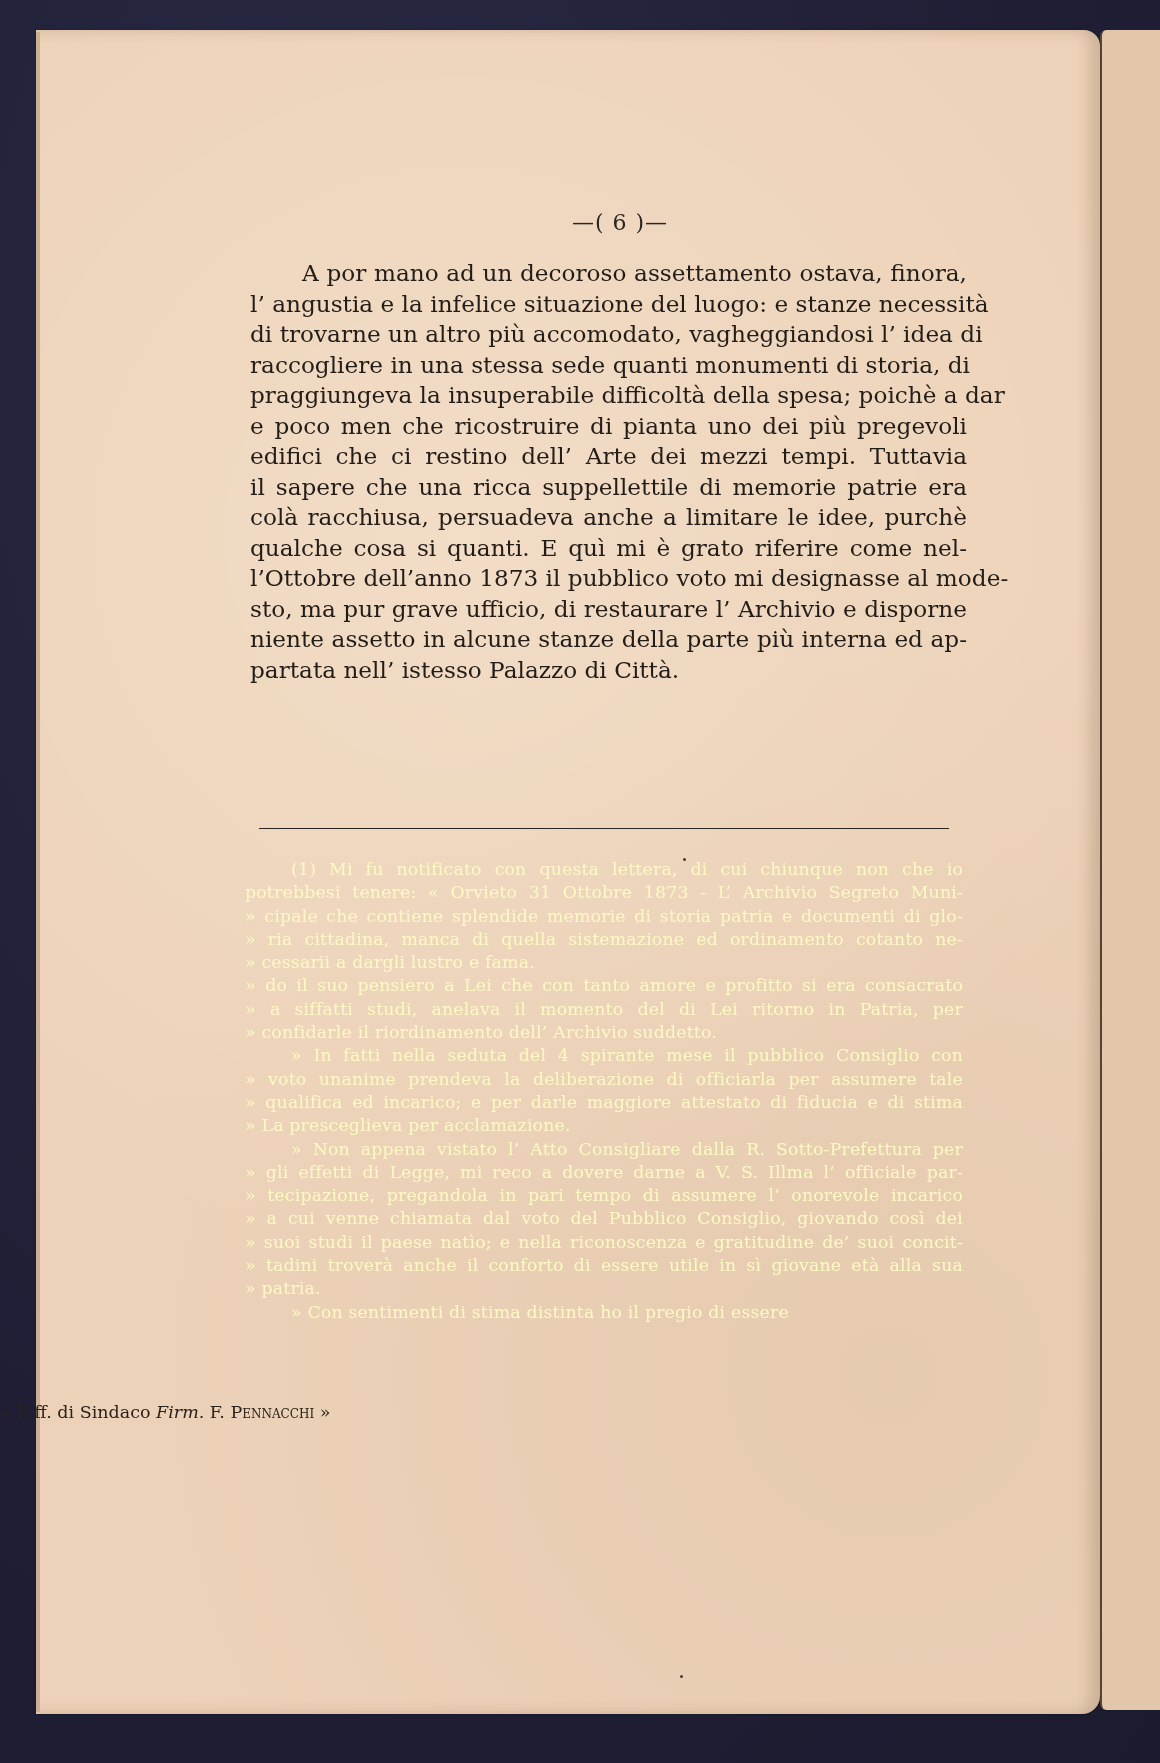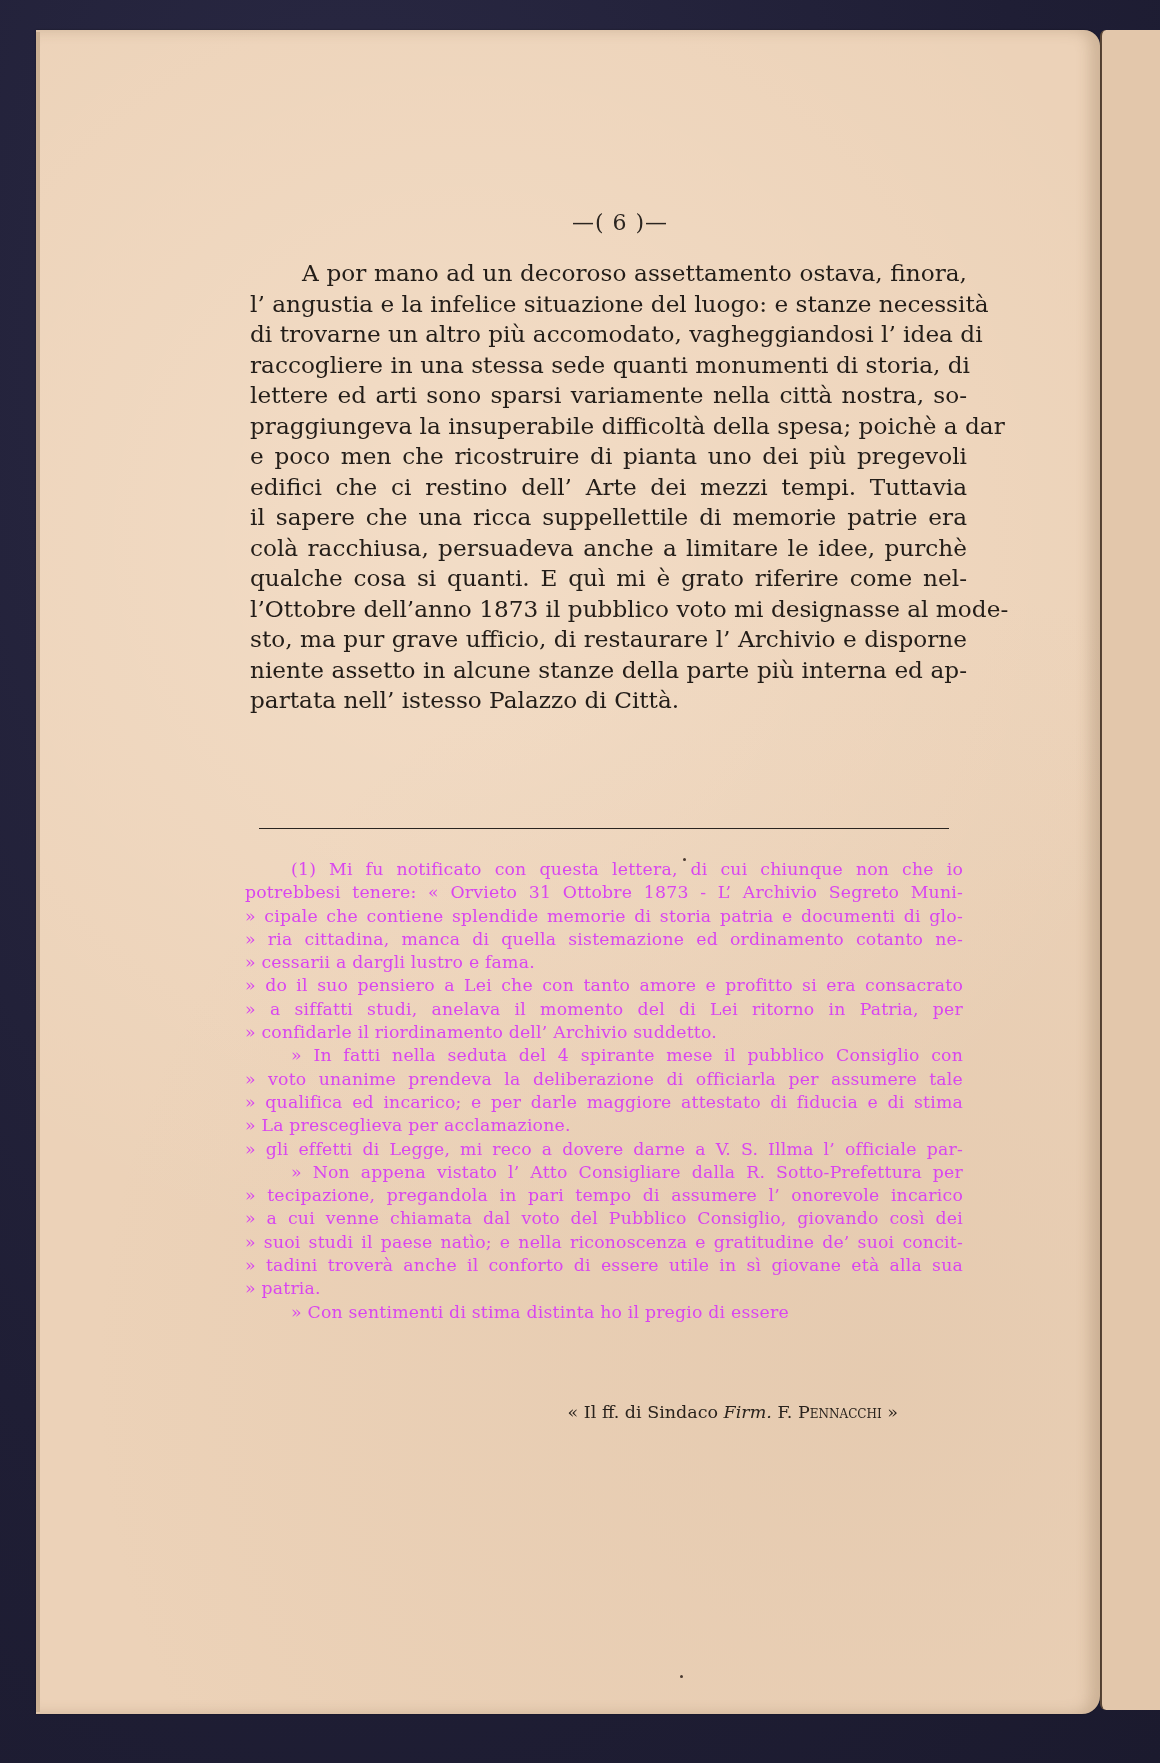--- a/index.html
+++ b/index.html
@@ -47,29 +47,29 @@
   .body-text .line { display: block; text-align: justify; text-align-last: justify; white-space: nowrap; height: 30.5px; }
   .body-text .line.last { text-align-last: left; }
   .body-text .line.indent { padding-left: 52px; }
   sup.ref { font-size: 13px; vertical-align: 8px; }
   .rule {
     position: absolute; left: 259px; top: 828px; width: 690px; height: 0;
     border-top: 1.5px solid #2a2420;
   }
   .footnote {
     position: absolute; left: 245px; width: 718px; top: 858px;
-    font-size: 17.3px; line-height: 23.3px; color: #d946ef;
+    font-size: 17.3px; line-height: 23.3px; color: #fef9c3;
     letter-spacing: 0.2px;
   }
   .footnote .line { display: block; text-align: justify; text-align-last: justify; white-space: nowrap; height: 23.3px; }
   .footnote .line.last { text-align-last: left; }
   .footnote .line.indent { padding-left: 46px; }
   .signature {
     position: absolute; left: 0; right: 0; top: 1402px;
-    text-align: right; padding-right: 262px;
+    padding-right: 262px;
     font-size: 17.5px; color: #2a231d;
   }
   .signature .sc { font-variant: small-caps; }
   .signature .it { font-style: italic; }
   .speck { position: absolute; width: 3px; height: 3px; border-radius: 50%; background: #4a3a30; }
 </style>
 </head>
 <body>
 
 <div class="bg-noise"></div>
@@ -79,21 +79,20 @@
 
 <div class="header">
   <span class="num">—( 6 )—</span>
 </div>
 
 <div class="body-text">
   <span class="line indent">A por mano ad un decoroso assettamento ostava, finora,</span>
   <span class="line">l’ angustia e la infelice situazione del luogo: e stanze necessità</span>
   <span class="line">di trovarne un altro più accomodato, vagheggiandosi l’ idea di</span>
   <span class="line">raccogliere in una stessa sede quanti monumenti di storia, di</span>
-  <span class="line">lettere ed arti sono sparsi variamente nella città nostra, so-</span>
   <span class="line">praggiungeva la insuperabile difficoltà della spesa; poichè a dar</span>
   <span class="line">e poco men che ricostruire di pianta uno dei più pregevoli</span>
   <span class="line">edifici che ci restino dell’ Arte dei mezzi tempi. Tuttavia</span>
   <span class="line">il sapere che una ricca suppellettile di memorie patrie era</span>
   <span class="line">colà racchiusa, persuadeva anche a limitare le idee, purchè</span>
   <span class="line">qualche cosa si quanti. E quì mi è grato riferire come nel-</span>
   <span class="line">l’Ottobre dell’anno 1873 il pubblico voto mi designasse al mode-</span>
   <span class="line">sto, ma pur grave ufficio, di restaurare l’ Archivio e disporne</span>
   <span class="line">niente assetto in alcune stanze della parte più interna ed ap-</span>
   <span class="line last">partata nell’ istesso Palazzo di Città.</span>
@@ -107,22 +106,22 @@
   <span class="line">» cipale che contiene splendide memorie di storia patria e documenti di glo-</span>
   <span class="line">» ria cittadina, manca di quella sistemazione ed ordinamento cotanto ne-</span>
   <span class="line last">» cessarii a dargli lustro e fama.</span>
   <span class="line">» do il suo pensiero a Lei che con tanto amore e profitto si era consacrato</span>
   <span class="line">» a siffatti studi, anelava il momento del di Lei ritorno in Patria, per</span>
   <span class="line last">» confidarle il riordinamento dell’ Archivio suddetto.</span>
   <span class="line indent">» In fatti nella seduta del 4 spirante mese il pubblico Consiglio con</span>
   <span class="line">» voto unanime prendeva la deliberazione di officiarla per assumere tale</span>
   <span class="line">» qualifica ed incarico; e per darle maggiore attestato di fiducia e di stima</span>
   <span class="line last">» La presceglieva per acclamazione.</span>
+  <span class="line indent">» Non appena vistato l’ Atto Consigliare dalla R. Sotto-Prefettura per</span>
   <span class="line">» gli effetti di Legge, mi reco a dovere darne a V. S. Illma l’ officiale par-</span>
-  <span class="line indent">» Non appena vistato l’ Atto Consigliare dalla R. Sotto-Prefettura per</span>
   <span class="line">» tecipazione, pregandola in pari tempo di assumere l’ onorevole incarico</span>
   <span class="line">» a cui venne chiamata dal voto del Pubblico Consiglio, giovando così dei</span>
   <span class="line">» suoi studi il paese natìo; e nella riconoscenza e gratitudine de’ suoi concit-</span>
   <span class="line">» tadini troverà anche il conforto di essere utile in sì giovane età alla sua</span>
   <span class="line last">» patria.</span>
   <span class="line indent last">» Con sentimenti di stima distinta ho il pregio di essere</span>
 </div>
 
 <div class="signature">
   <span>« Il ff. di Sindaco </span><span class="it">Firm.</span><span class="sc"> F. Pennacchi »</span>

